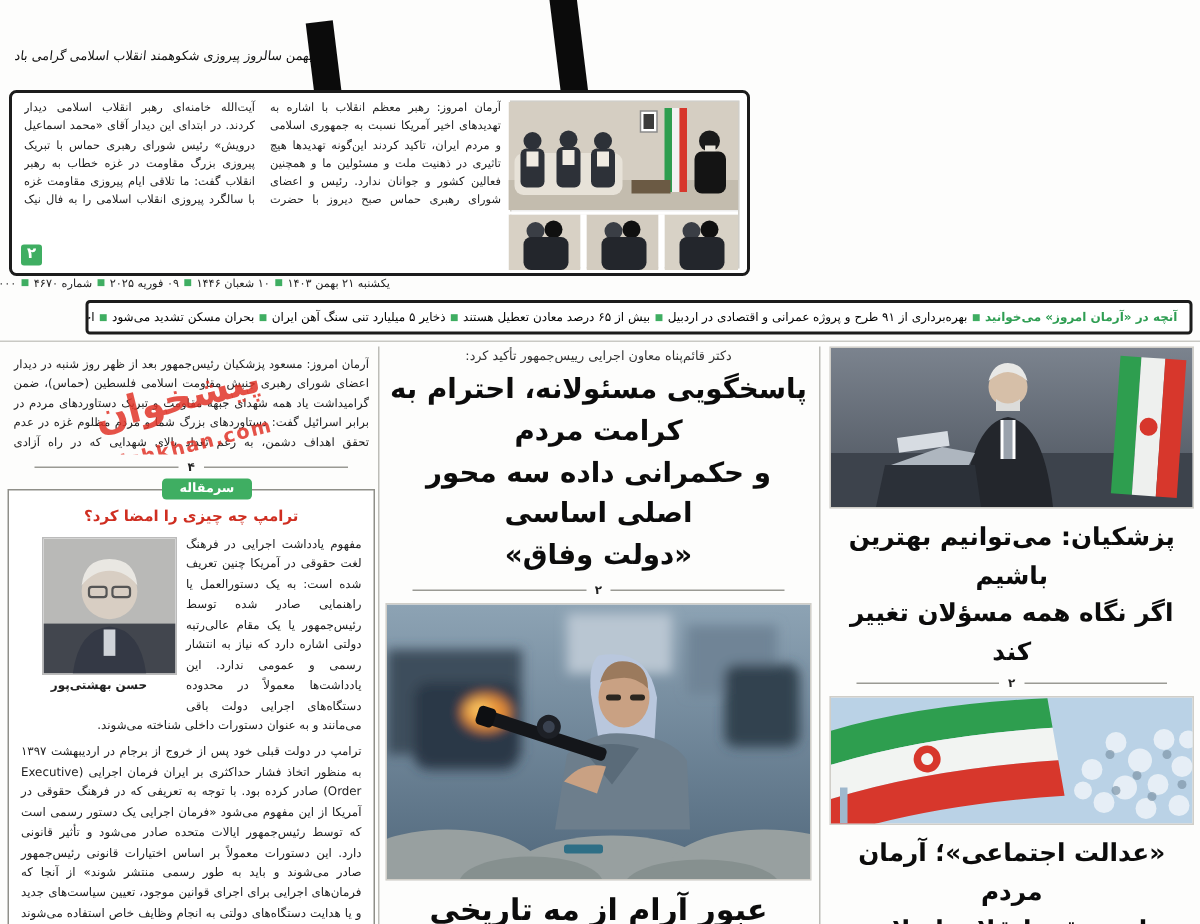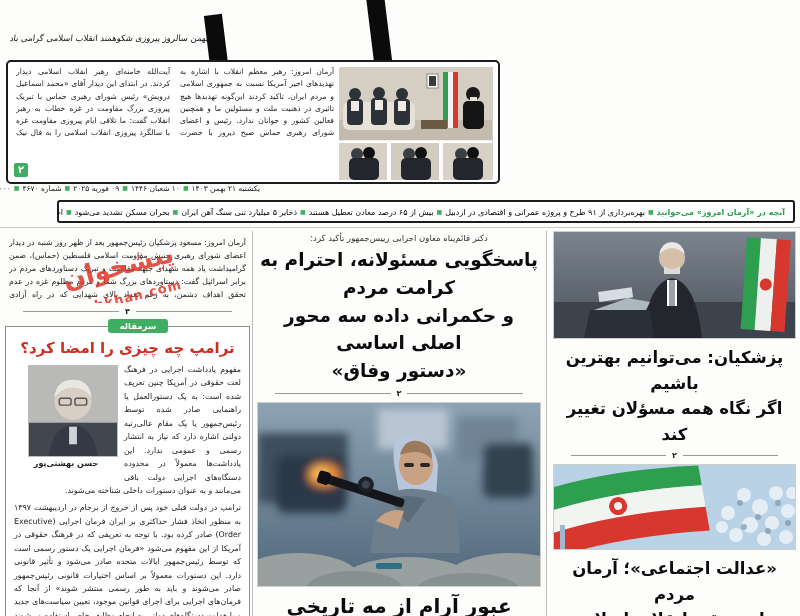--- a/index.html
+++ b/index.html
@@ -77,21 +77,21 @@
   .wm-en { font-size:13px; font-weight:bold; font-family:"DejaVu Sans", sans-serif;
     direction:ltr; letter-spacing:1px; }
 
   
   .editorial-wrap { position:relative; margin-top:10px; }
   .ed-tab { position:absolute; top:-7px; right:82px; width:60px; height:14px; z-index:2;
     color:#fff; font-size:8.5px; font-weight:bold; text-align:center; line-height:14px;
     border-radius:3px; }
   .ed-box { border:1px solid #8f8f89; background:#fff; padding:12px 8px 8px;
     height:300px; overflow:hidden; }
-  .ed-title { font-size:15px; font-weight:bold; text-align:center; margin-bottom:6px; }
+  .ed-title { font-size:10px; font-weight:bold; text-align:center; margin-bottom:6px; }
   .ed-body { font-size:7.9px; line-height:1.7; text-align:justify; color:#222; direction:rtl; }
   .ed-photo { float:left; width:104px; margin:2px 6px 2px 0; text-align:center; }
   .ed-photo svg { border:1px solid #bbb; display:block; }
   .ed-caption { font-size:8px; font-weight:bold; margin-top:2px; }
   .ed-p2 { margin-top:4px; }
 
   .mid-photo { margin:3px 0 4px; }
   .right-photo { margin:0 0 6px; }
 </style>
 </head>
@@ -219,21 +219,21 @@
         </div>
       </div>
     </div>
   </div>
 
   <div class="col col-mid">
     <div class="kicker">دکتر قائم‌پناه معاون اجرایی رییس‌جمهور تأکید کرد:</div>
     <div class="headline h-mid">
       <div>پاسخگویی مسئولانه، احترام به کرامت مردم</div>
       <div>و حکمرانی داده سه محور اصلی اساسی</div>
-      <div>«دستور وفاق»</div>
+      <div>«دولت وفاق»</div>
     </div>
     <div class="pagesep">
       <span class="ln"></span>
         <span class="num">۲</span>
         <span class="ln"></span>
     </div>
 
     <div class="photo-frame mid-photo">
       <svg width="282" height="183" viewBox="0 0 282 183">
         <defs>

